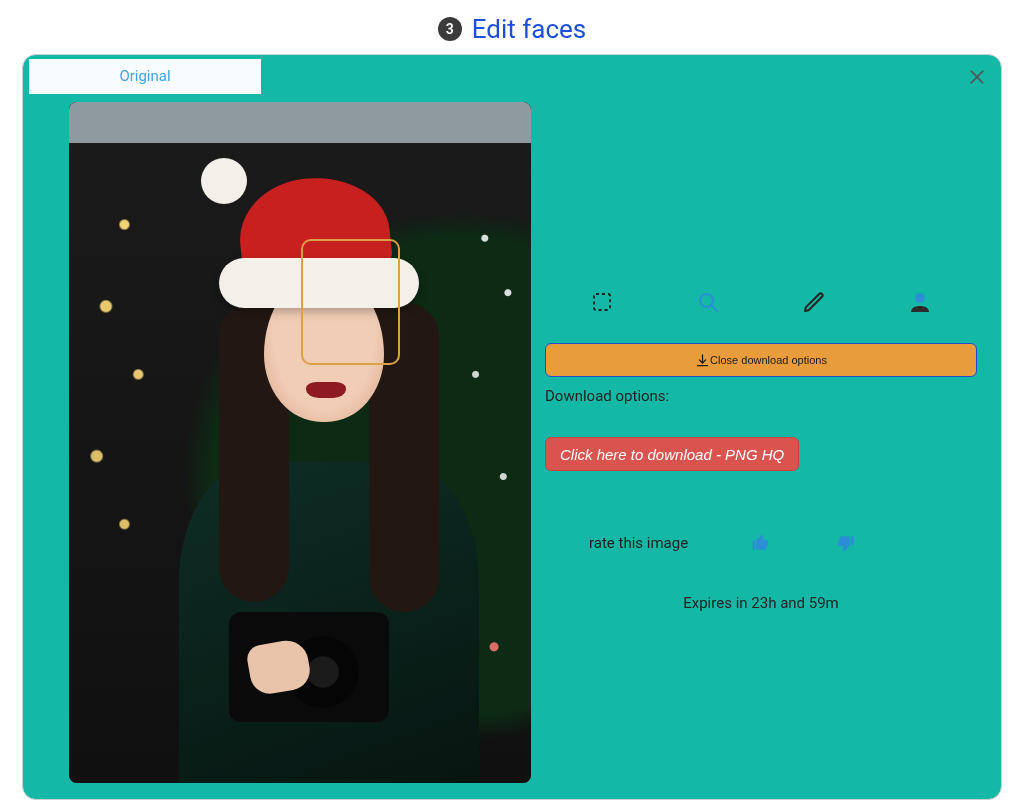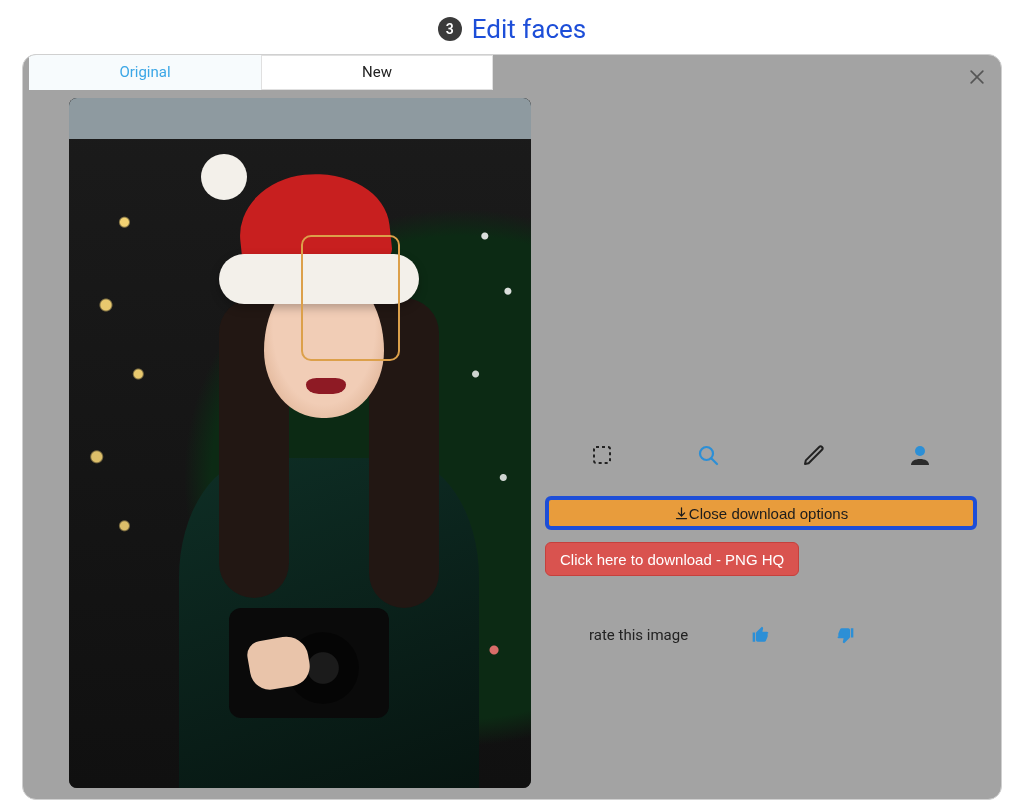--- a/index.html
+++ b/index.html
@@ -29,26 +29,25 @@
   }
   .page-title {
     font-size: 26px;
     font-weight: 400;
     color: #1d4ed8;
   }
   .panel {
     margin: 0 22px;
     border: 1px solid #d0d0d0;
     border-radius: 14px;
-    background: #a3a3a3;
+    background: #14b8a6;
     height: 746px;
     position: relative;
     overflow: hidden;
     display: flex;
-    align-items: center;
   }
   .close-x {
     position: absolute;
     top: 12px; right: 14px;
     width: 20px; height: 20px;
     cursor: pointer;
     color: #555;
   }
   .close-x svg { width: 100%; height: 100%; }
   .left {
@@ -209,54 +208,55 @@
   }
   .tool {
     width: 26px; height: 26px;
     display: flex; align-items: center; justify-content: center;
     cursor: pointer;
   }
   .tool svg { width: 24px; height: 24px; }
   .close-dl {
     width: 100%;
     background: #e89c3c;
-    border: 4px solid #1d4ed8;
+    border: 1px solid #1d4ed8;
     color: #1c1c1c;
     height: 34px;
     border-radius: 6px;
-    font-size: 15px;
+    font-size: 11px;
     display: flex; align-items: center; justify-content: center;
     gap: 0;
     cursor: pointer;
   }
   .close-dl svg { width: 15px; height: 15px; }
   .section-label {
     margin-top: 10px;
     font-size: 15px;
   }
   .popup-hint {
     margin-top: 14px;
     font-size: 15px;
     line-height: 1.35;
     max-width: 370px;
   }
   .dl-btn {
-    margin-top: 12px;
+    margin-top: 32px;
     align-self: flex-start;
     background: #d9534f;
     border: 1px solid #c6403c;
     color: #fff;
     height: 34px;
     padding: 0 14px;
     border-radius: 6px;
     font-size: 15px;
     cursor: pointer;
+    font-style: italic;
   }
   .rate-row {
-    margin-top: 48px;
+    margin-top: 61px;
     display: flex;
     align-items: center;
     gap: 62px;
     padding-left: 44px;
   }
   .rate-label { font-size: 15px; }
   .thumb {
     color: #2c8fd6;
     cursor: pointer;
     width: 22px; height: 22px;
@@ -282,21 +282,20 @@
   <div class="close-x">
     <svg viewBox="0 0 24 24" fill="none" stroke="currentColor" stroke-width="2" stroke-linecap="round">
         <line x1="5" y1="5" x2="19" y2="19"></line>
         <line x1="19" y1="5" x2="5" y2="19"></line>
       </svg>
   </div>
 
   <div class="left">
     <div class="tabs">
       <div class="tab active">Original</div>
-      <div class="tab inactive">New</div>
     </div>
     <div class="image-area">
       <div class="scene"></div>
       <div class="body"></div>
       <div class="hair-left"></div>
       <div class="hair-right"></div>
       <div class="face"></div>
       <div class="lips"></div>
       <div class="santa-hat"></div>
       <div class="pom"></div>
@@ -334,33 +333,35 @@
 
     <button class="close-dl">
       <svg viewBox="0 0 24 24" fill="none" stroke="#1c1c1c" stroke-width="2" stroke-linecap="round">
           <path d="M12 3v12"></path>
           <path d="M7 11l5 5 5-5"></path>
           <path d="M4 20h16"></path>
         </svg>
       <span>Close download options</span>
     </button>
 
+    <div class="section-label">Download options:</div>
 
 
     <button class="dl-btn">Click here to download - PNG HQ</button>
 
     <div class="rate-row">
       <span class="rate-label">rate this image</span>
       <span class="thumb">
         <svg viewBox="0 0 24 24" fill="currentColor">
             <path d="M2 20h3V9H2v11zm19-10c0-1.1-.9-2-2-2h-5.3l.8-3.8.02-.3c0-.4-.17-.8-.44-1.07L13 2 6.6 8.4C6.22 8.78 6 9.3 6 9.83V18c0 1.1.9 2 2 2h8c.83 0 1.54-.5 1.84-1.22l2.03-4.74c.09-.23.13-.47.13-.72V10z"></path>
           </svg>
       </span>
       <span class="thumb">
         <svg viewBox="0 0 24 24" fill="currentColor">
             <path d="M22 4h-3v11h3V4zM3 14c0 1.1.9 2 2 2h5.3l-.8 3.8-.2.3c0 .4.17.8.44 1.07L11 22l6.4-6.4c.38-.38.6-.9.6-1.43V6c0-1.1-.9-2-2-2H8c-.83 0-1.54.5-1.84 1.22L4.13 9.96c-.09.23-.13.47-.13.72V14z"></path>
           </svg>
       </span>
     </div>
 
+    <div class="expires">Expires in 23h and 59m</div>
   </div>
 
 </div>
 
 </body></html>

